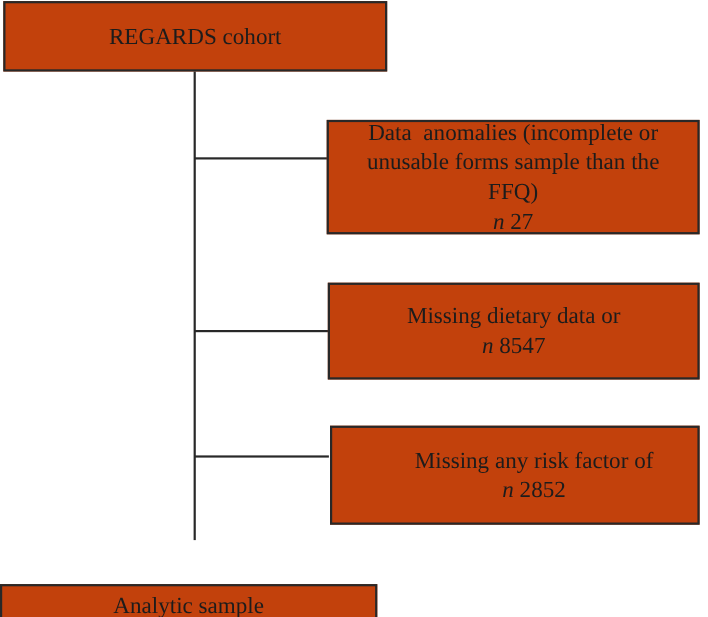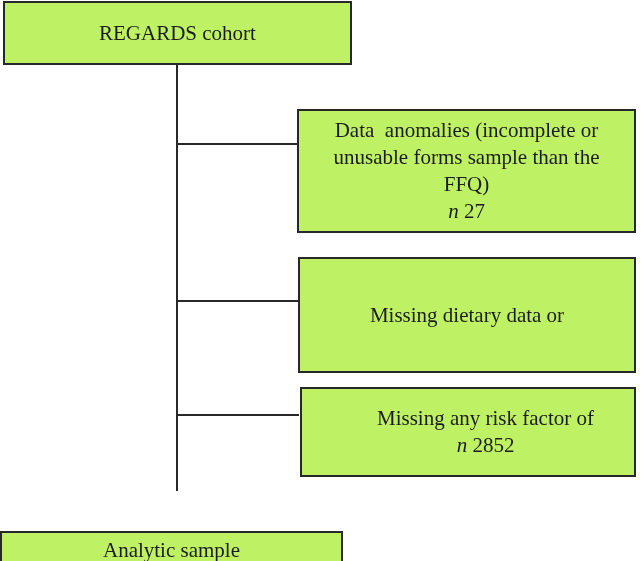--- a/index.html
+++ b/index.html
@@ -9,37 +9,37 @@
     height: 561px;
     background: #ffffff;
     font-family: "Liberation Serif", "DejaVu Serif", serif;
     color: #1c1c1c;
     overflow: hidden;
   }
   .box {
     position: absolute;
     box-sizing: border-box;
     border: 2px solid #282828;
-    background: #bef264;
+    background: #c2410c;
     display: flex;
     flex-direction: column;
     align-items: center;
     justify-content: center;
     text-align: center;
     font-size: 21px;
     line-height: 27px;
   }
   .box .txt { white-space: nowrap; }
   .nit { font-style: italic; }
   .connector { position: absolute; background: #282828; }
 
   
   .top-box      { left: 3px;   top: 1px;   width: 349px; height: 64px; }
-  .excl-box-1   { left: 297px; top: 109px; width: 339px; height: 124px; }
-  .excl-box-2   { left: 298px; top: 257px; width: 338px; height: 116px; }
+  .excl-box-1   { left: 297px; top: 109px; width: 339px; height: 104px; }
+  .excl-box-2   { left: 298px; top: 257px; width: 338px; height: 88px; }
   .excl-box-3   { left: 300px; top: 387px; width: 336px; height: 90px; padding-left: 35px; }
   .bottom-box   { left: 0px;   top: 491px; width: 343px; height: 66px; margin-top: 40px; }
 
   .vline  { left: 176px; top: 65px;  width: 2px;   height: 426px; }
   .hline1 { left: 177px; top: 143px; width: 122px; height: 2px; }
   .hline2 { left: 177px; top: 300px; width: 122px; height: 2px; }
   .hline3 { left: 177px; top: 414px; width: 122px; height: 2px; }
 </style>
 </head>
 <body>
@@ -60,20 +60,24 @@
     <div class="txt">unusable forms sample than the</div>
     <div class="txt">FFQ)</div>
     <div class="txt">
       <span class="nit">n</span>
       <span>27</span>
     </div>
   </div>
 
   <div class="box excl-box-2">
     <div class="txt">Missing dietary data or</div>
+    <div class="txt">
+      <span class="nit">n</span>
+      <span>8547</span>
+    </div>
   </div>
 
   <div class="box excl-box-3">
     <div class="txt">Missing any risk factor of</div>
     <div class="txt">
       <span class="nit">n</span>
       <span>2852</span>
     </div>
   </div>
 

